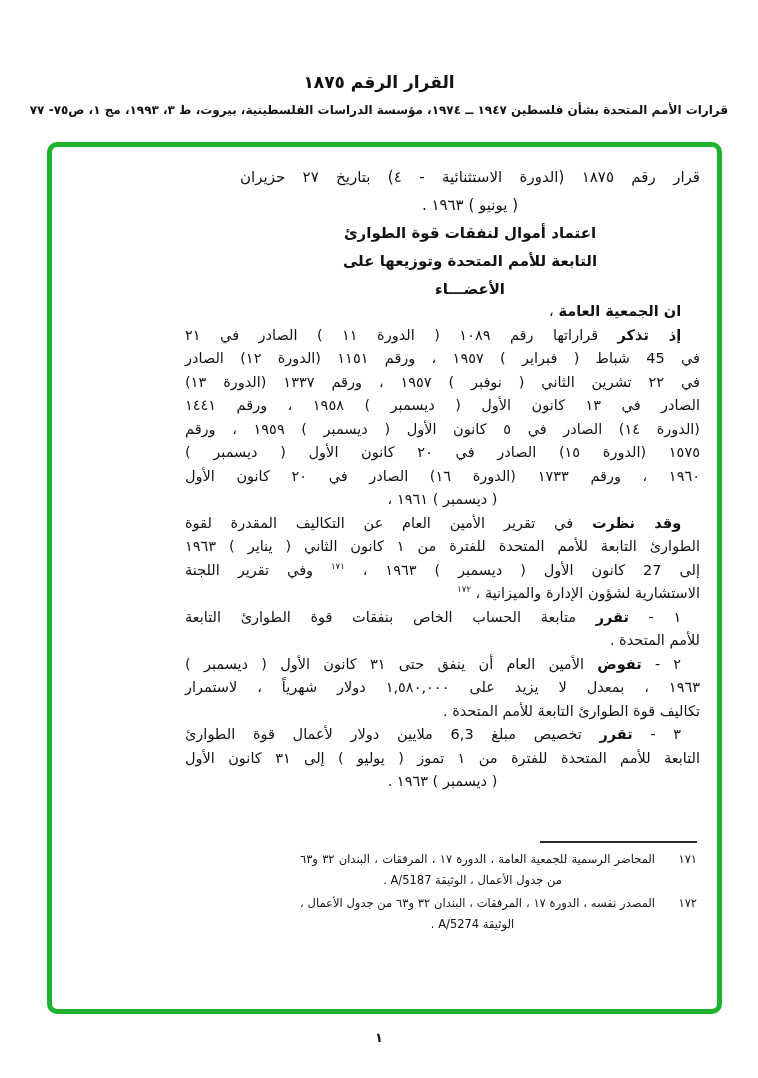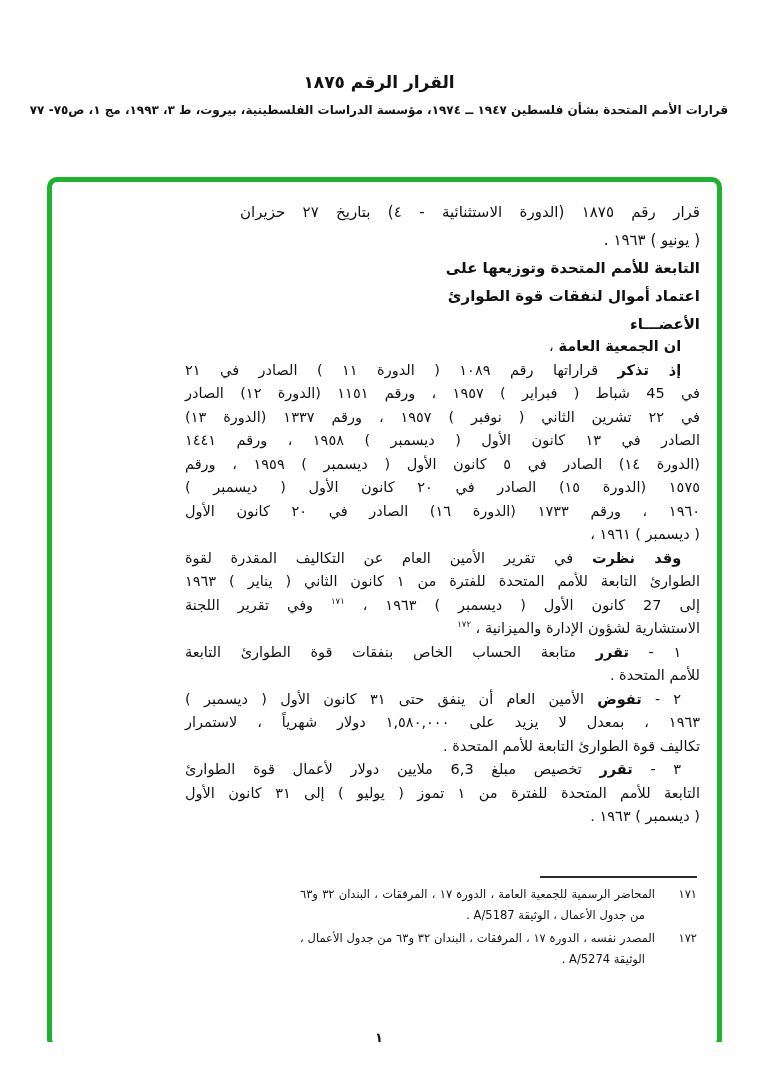--- a/index.html
+++ b/index.html
@@ -22,21 +22,21 @@
   .heading{
     position:absolute;top:16px;right:17px;width:460px;
     font-size:15px;line-height:28px;
   }
   .body-text{
     position:absolute;top:153px;right:17px;width:515px;
     font-size:14.5px;line-height:23.5px;
   }
   .tl{white-space:normal;}
   .tl.j{text-align:justify;text-align-last:justify;}
-  .tl.c{}
+  .tl.c{text-align:center;}
   .tl.l{text-align:right;}
   .tl.r{text-align:right;}
   .tl.ind{text-indent:1.3em;}
   .tl b{font-weight:700;}
   sup{font-size:8.5px;line-height:0;vertical-align:super;}
   .fn-sep{
     position:absolute;top:694px;right:20px;width:157px;
     border-top:2px solid #2a2a2a;
   }
   .footnotes{
@@ -51,26 +51,26 @@
     font-size:13px;font-weight:700;
   }
 </style>
 </head>
 <body>
 
 <div class="page" dir="rtl">
   <div class="doc-title">القرار الرقم ١٨٧٥</div>
   <div class="doc-source">قرارات الأمم المتحدة بشأن فلسطين ١٩٤٧ ــ ١٩٧٤، مؤسسة الدراسات الفلسطينية، بيروت، ط ٣، ١٩٩٣، مج ١، ص٧٥- ٧٧</div>
 
-  <div class="green-box" style="border-color: rgb(30, 179, 46); margin-top: 35px;">
+  <div class="green-box" style="border-color: rgb(30, 179, 46);">
     <div class="heading">
         <div class="tl j"><span>قرار رقم ١٨٧٥ (الدورة الاستثنائية - ٤) بتاريخ ٢٧ حزيران</span></div>
         <div class="tl c"><span>( يونيو ) ١٩٦٣ .</span></div>
+        <div class="tl c"><b>اعتماد أموال لنفقات قوة الطوارئ</b></div>
         <div class="tl c"><b>التابعة للأمم المتحدة وتوزيعها على</b></div>
-        <div class="tl c"><b>اعتماد أموال لنفقات قوة الطوارئ</b></div>
         <div class="tl c"><b>الأعضـــاء</b></div>
       </div>
     <div class="body-text">
         <div class="tl r ind"><b>ان الجمعية العامة</b><span> ،</span></div>
         <div class="tl j ind"><b>إذ تذكر</b><span> قراراتها رقم ١٠٨٩ ( الدورة ١١ ) الصادر في ٢١</span></div>
         <div class="tl j"><span>في 45 شباط ( فبراير ) ١٩٥٧ ، ورقم ١١٥١ (الدورة ١٢) الصادر</span></div>
         <div class="tl j"><span>في ٢٢ تشرين الثاني ( نوفبر ) ١٩٥٧ ، ورقم ١٣٣٧ (الدورة ١٣)</span></div>
         <div class="tl j"><span>الصادر في ١٣ كانون الأول ( ديسمبر ) ١٩٥٨ ، ورقم ١٤٤١</span></div>
         <div class="tl j"><span>(الدورة ١٤) الصادر في ٥ كانون الأول ( ديسمبر ) ١٩٥٩ ، ورقم</span></div>
         <div class="tl j"><span>١٥٧٥ (الدورة ١٥) الصادر في ٢٠ كانون الأول ( ديسمبر )</span></div>

